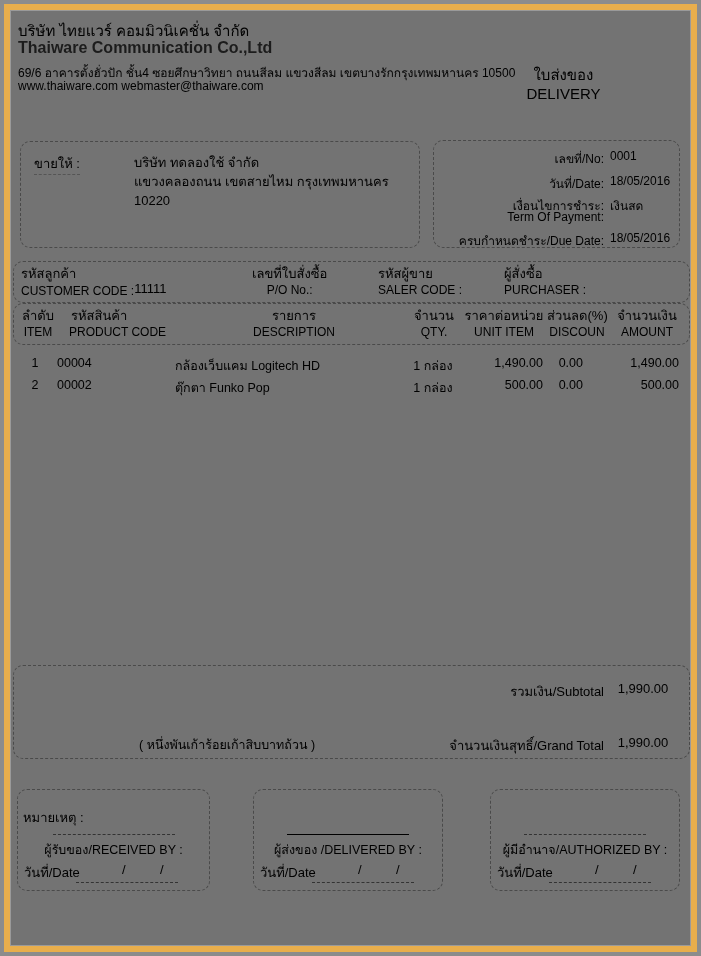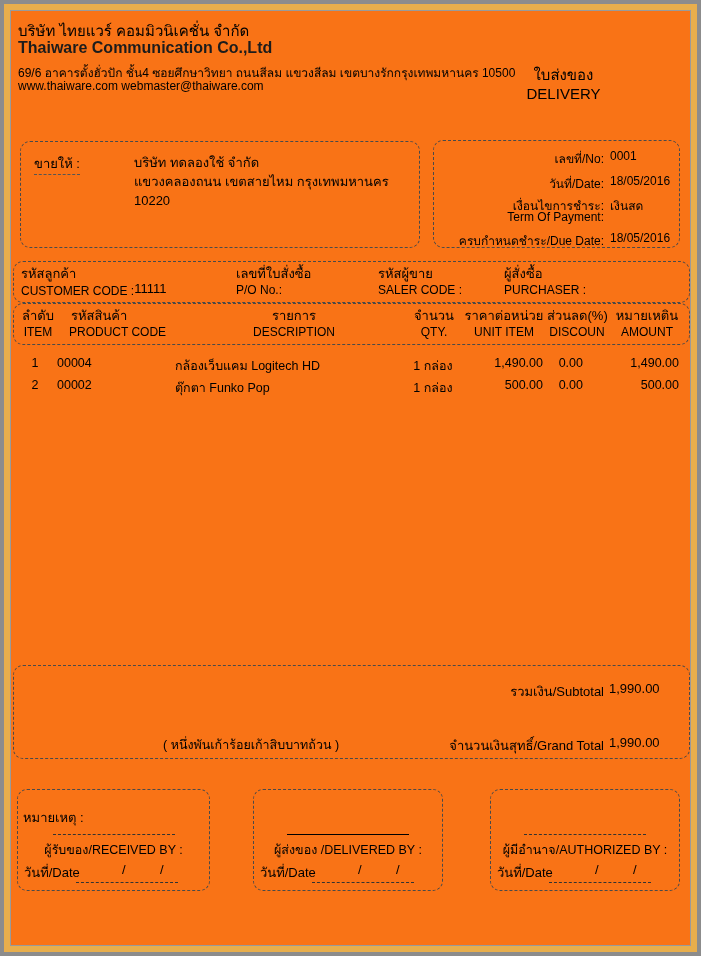--- a/index.html
+++ b/index.html
@@ -1,20 +1,20 @@
 <!DOCTYPE html>
 <html><head>
 <meta charset="utf-8">
 <style>
   * { margin:0; padding:0; box-sizing:border-box; }
   body { background:#ffffff; font-family:"Liberation Sans","DejaVu Sans",sans-serif; color:#000; }
 
   .frame-outer { width:701px; height:956px; background:#8C8C8C; padding:4px; }
   .frame-gold  { width:100%; height:100%; background:#E8AE4C; padding:6px; }
-  .frame-inner { width:100%; height:100%; background:#f97316; border:1px solid #9A9A9A; position:relative; overflow:hidden; }
+  .frame-inner { width:100%; height:100%; background:#737373; border:1px solid #9A9A9A; position:relative; overflow:hidden; }
 
   .abs { position:absolute; }
   .dash-box { position:absolute; border:1px dashed #4a4a4a; border-radius:10px; }
 
   
   .company-th { left:7px; top:8px;  font-size:15px; }
   .company-en { left:7px; top:28px; font-size:16px; font-weight:bold; color:#1c1c1c; }
   .company-address { left:7px; top:52px; font-size:12px; }
   .company-contact { left:7px; top:68px; font-size:12px; }
   .doc-title { left:440px; top:54px; width:225px; text-align:center; font-size:15px; line-height:19px; }
@@ -48,22 +48,22 @@
   .c-code   { position:absolute; left:44px;  width:100px; text-align:left; }
   .c-desc   { position:absolute; left:162px; width:230px; text-align:left; }
   .c-qty    { position:absolute; left:390px; width:60px;  text-align:center; }
   .c-price  { position:absolute; left:450px; width:80px;  text-align:right; }
   .c-disc   { position:absolute; left:510px; width:60px;  text-align:right; }
   .c-amount { position:absolute; left:600px; width:66px;  text-align:right; }
 
   
   .totals-box { left:2px; top:654px; width:677px; height:94px; font-size:13px; }
   .tot-label { position:absolute; left:380px; width:210px; text-align:right; }
-  .tot-value { position:absolute; left:595px; width:68px;  text-align:left; }
-  .tot-words { position:absolute; left:125px; top:69px; font-size:12.5px;margin-left:24px; }
+  .tot-value { position:absolute; left:595px; width:68px;  text-align:center; }
+  .tot-words { position:absolute; left:125px; top:69px; font-size:12.5px; }
 
   
   .remark { left:12px; top:796px; font-size:13px; }
   .sig-box { top:778px; height:102px; }
   .sig-1 { left:6px;   width:193px; }
   .sig-2 { left:242px; width:190px; }
   .sig-3 { left:479px; width:190px; }
   .sig-line { position:absolute; top:44px; left:50%; transform:translateX(-50%); width:122px; border-top:1px dashed #333; }
   .sig-line--solid { border-top:1px solid #000; }
   .sig-title { position:absolute; top:50px; left:0; width:100%; text-align:center; font-size:12.5px; }
@@ -119,21 +119,21 @@
           <span class="info-label">ครบกำหนดชำระ/Due Date:</span>
           <span class="info-value">18/05/2016</span>
         </div>
       </div>
 
       <div class="dash-box orderinfo-box">
         <div class="oi-col" style="left:7px;">
           <div>รหัสลูกค้า</div>
           <div class="en"><span>CUSTOMER CODE :</span><span class="oi-value">11111</span></div>
         </div>
-        <div class="oi-col" style="left:222px;">
+        <div class="oi-col" style="left:238px;text-align:center;">
           <div>เลขที่ใบสั่งซื้อ</div>
           <div class="en">P/O No.:</div>
         </div>
         <div class="oi-col" style="left:364px;">
           <div>รหัสผู้ขาย</div>
           <div class="en">SALER CODE :</div>
         </div>
         <div class="oi-col" style="left:490px;">
           <div>ผู้สั่งซื้อ</div>
           <div class="en">PURCHASER :</div>
@@ -159,21 +159,21 @@
         </div>
         <div class="ih-col" style="left:450px; width:80px;">
           <div>ราคาต่อหน่วย</div>
           <div class="en">UNIT ITEM</div>
         </div>
         <div class="ih-col" style="left:533px; width:60px;">
           <div>ส่วนลด(%)</div>
           <div class="en">DISCOUN</div>
         </div>
         <div class="ih-col" style="left:600px; width:66px;">
-          <div>หมายเหติน</div>
+          <div>จำนวนเงิน</div>
           <div class="en">AMOUNT</div>
         </div>
       </div>
 
       <div class="item-row" style="top:345px;">
         <span class="c-item">1</span>
         <span class="c-code">00004</span>
         <span class="c-desc">กล้องเว็บแคม Logitech HD</span>
         <span class="c-qty">1 กล่อง</span>
         <span class="c-price">1,490.00</span>

